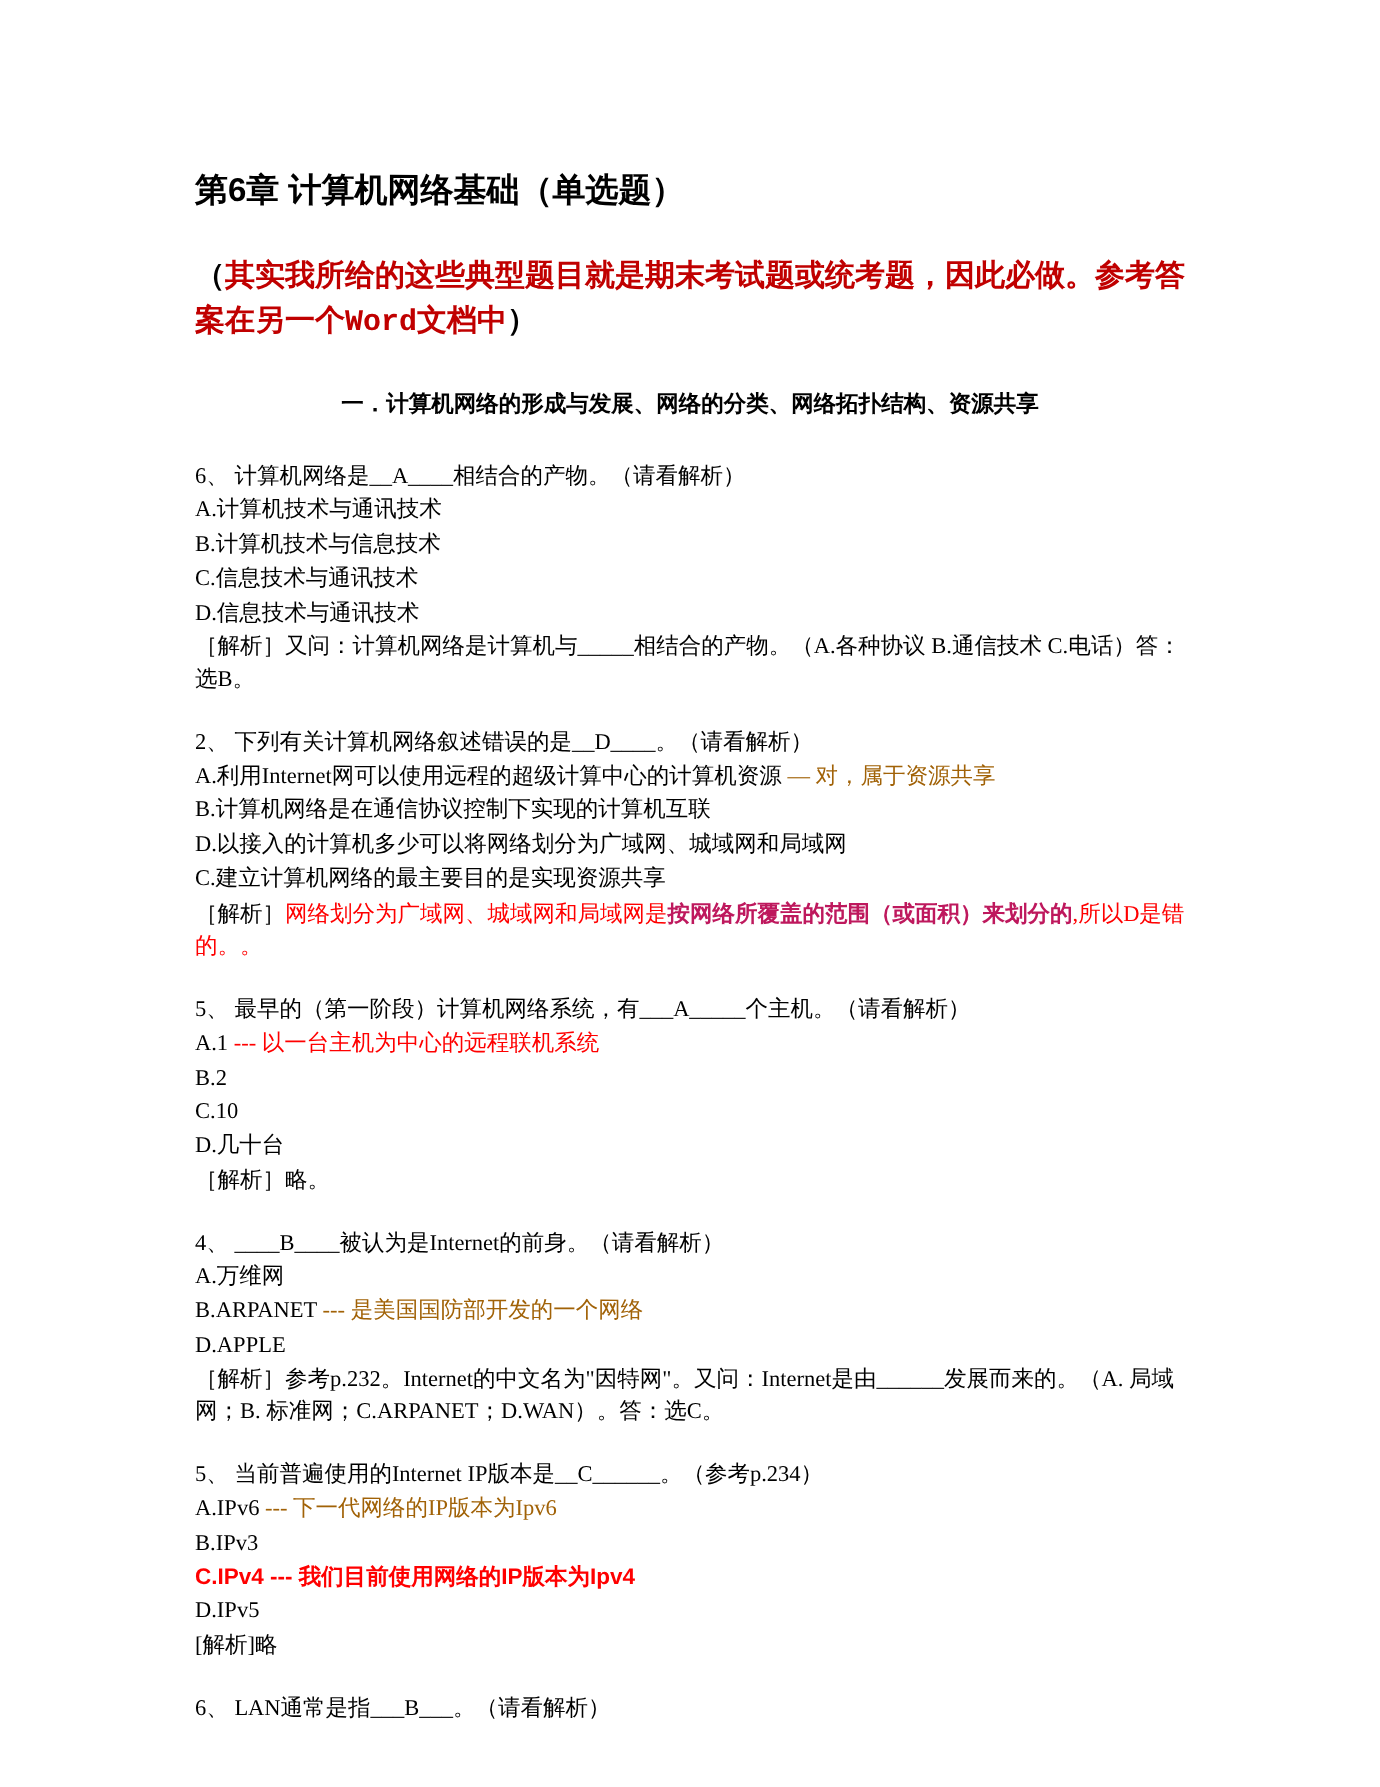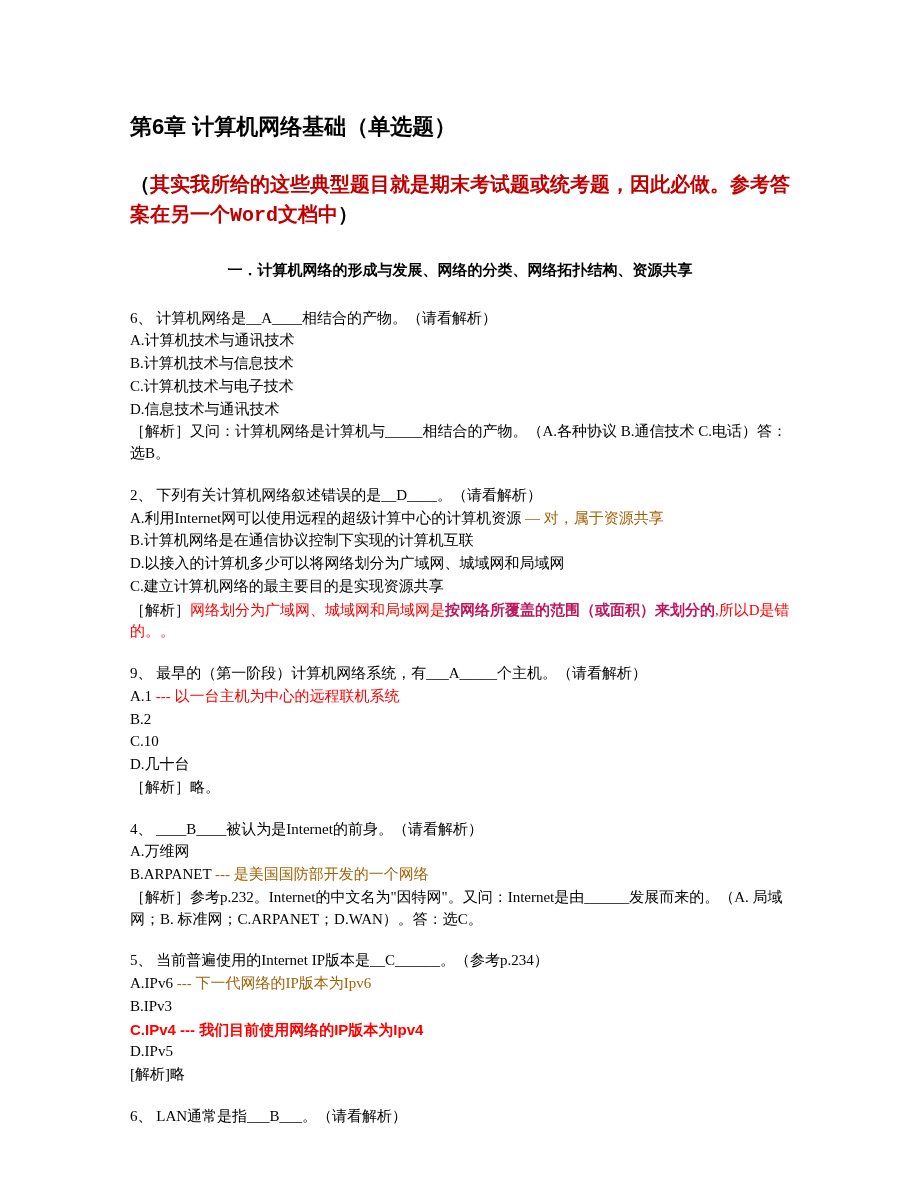--- a/index.html
+++ b/index.html
@@ -74,47 +74,48 @@
 <div class="note">
   <span class="note-black">（</span><span class="note-red">其实我所给的这些典型题目就是期末考试题或统考题，因此必做。参考答案在另一个Word文档中</span><span class="note-black">）</span>
 </div>
 
 <div class="section-head">一．计算机网络的形成与发展、网络的分类、网络拓扑结构、资源共享</div>
 
 <div class="question-block">
   <div>6、 计算机网络是__A____相结合的产物。（请看解析）</div>
   <div>A.计算机技术与通讯技术</div>
   <div>B.计算机技术与信息技术</div>
-  <div>C.计算机技术与电子技术</div>
+  <div>C.信息技术与通讯技术</div>
   <div>D.信息技术与通讯技术</div>
   <div>［解析］又问：计算机网络是计算机与_____相结合的产物。（A.各种协议 B.通信技术 C.电话）答：选B。</div>
 </div>
 
 <div class="question-block">
   <div>2、 下列有关计算机网络叙述错误的是__D____。（请看解析）</div>
   <div><span>A.利用Internet网可以使用远程的超级计算中心的计算机资源</span><span class="blue">  — 对，属于资源共享</span></div>
   <div>B.计算机网络是在通信协议控制下实现的计算机互联</div>
   <div>D.以接入的计算机多少可以将网络划分为广域网、城域网和局域网</div>
   <div>C.建立计算机网络的最主要目的是实现资源共享</div>
   <div><span>［解析］</span><span class="red">网络划分为广域网、城域网和局域网是</span><span class="bold-red-inline" style="font-family:'SimHei','黑体',sans-serif;">按网络所覆盖的范围（或面积）来划分的</span><span class="red">,所以D是错的。。</span></div>
 </div>
 
 <div class="question-block">
-  <div>9、 最早的（第一阶段）计算机网络系统，有___A_____个主机。（请看解析）</div>
+  <div>5、 最早的（第一阶段）计算机网络系统，有___A_____个主机。（请看解析）</div>
   <div><span>A.1</span><span class="red">   --- 以一台主机为中心的远程联机系统</span></div>
   <div>B.2</div>
   <div>C.10</div>
   <div>D.几十台</div>
   <div>［解析］略。</div>
 </div>
 
 <div class="question-block">
   <div>4、 ____B____被认为是Internet的前身。（请看解析）</div>
   <div>A.万维网</div>
   <div><span>B.ARPANET</span><span class="blue">    --- 是美国国防部开发的一个网络</span></div>
+  <div>D.APPLE</div>
   <div>［解析］参考p.232。Internet的中文名为"因特网"。又问：Internet是由______发展而来的。（A. 局域网；B. 标准网；C.ARPANET；D.WAN）。答：选C。</div>
 </div>
 
 <div class="question-block">
   <div>5、 当前普遍使用的Internet IP版本是__C______。（参考p.234）</div>
   <div><span>A.IPv6</span><span class="blue">  --- 下一代网络的IP版本为Ipv6</span></div>
   <div>B.IPv3</div>
   <div class="red-bold"><span>C.IPv4</span><span>   --- 我们目前使用网络的IP版本为Ipv4</span></div>
   <div>D.IPv5</div>
   <div>[解析]略</div>

